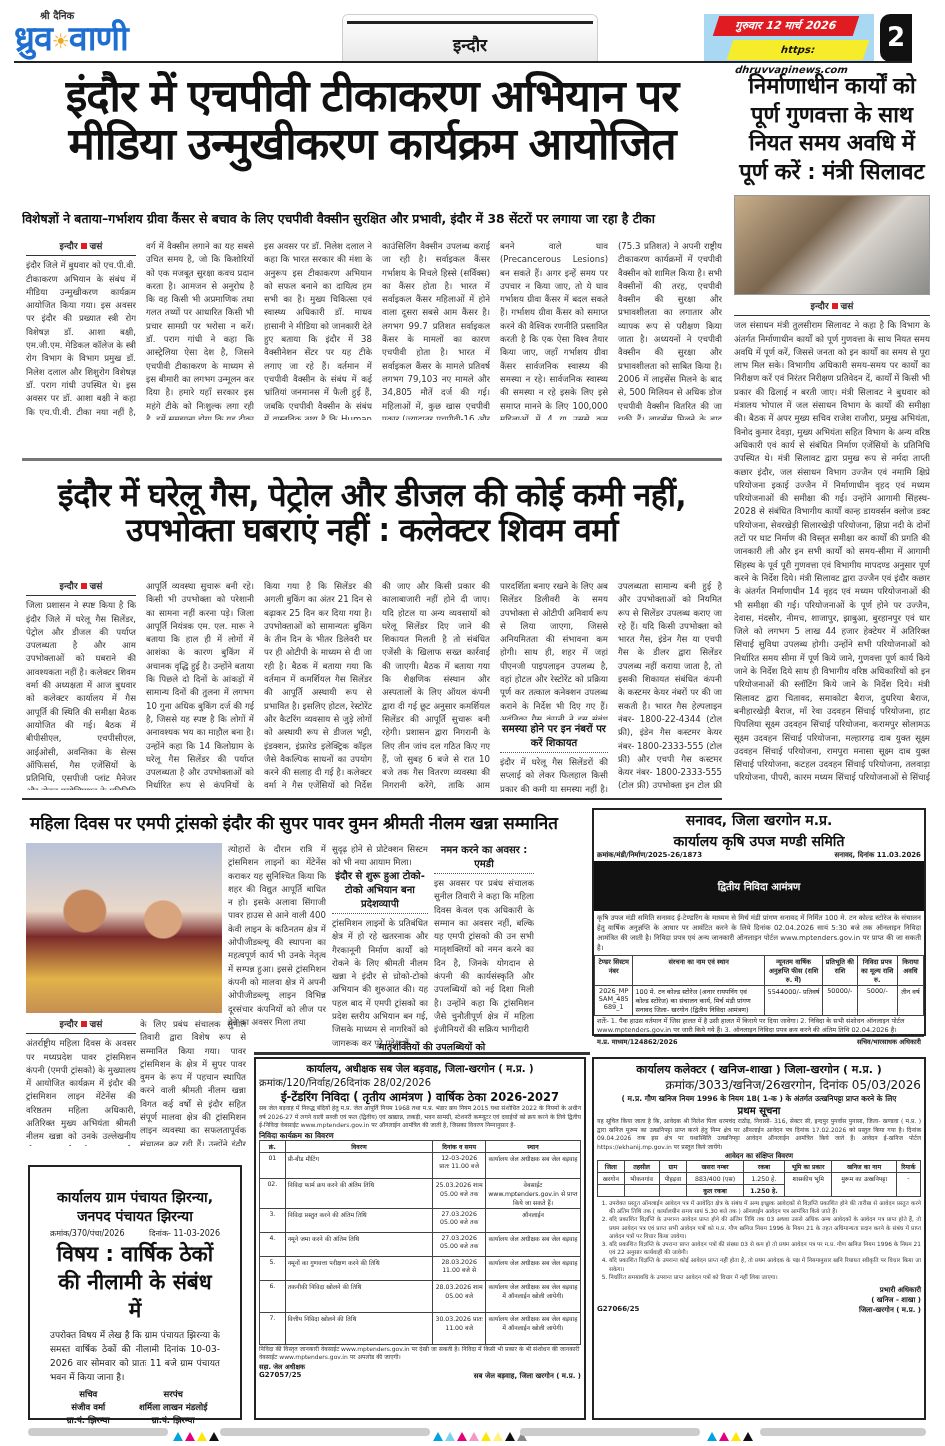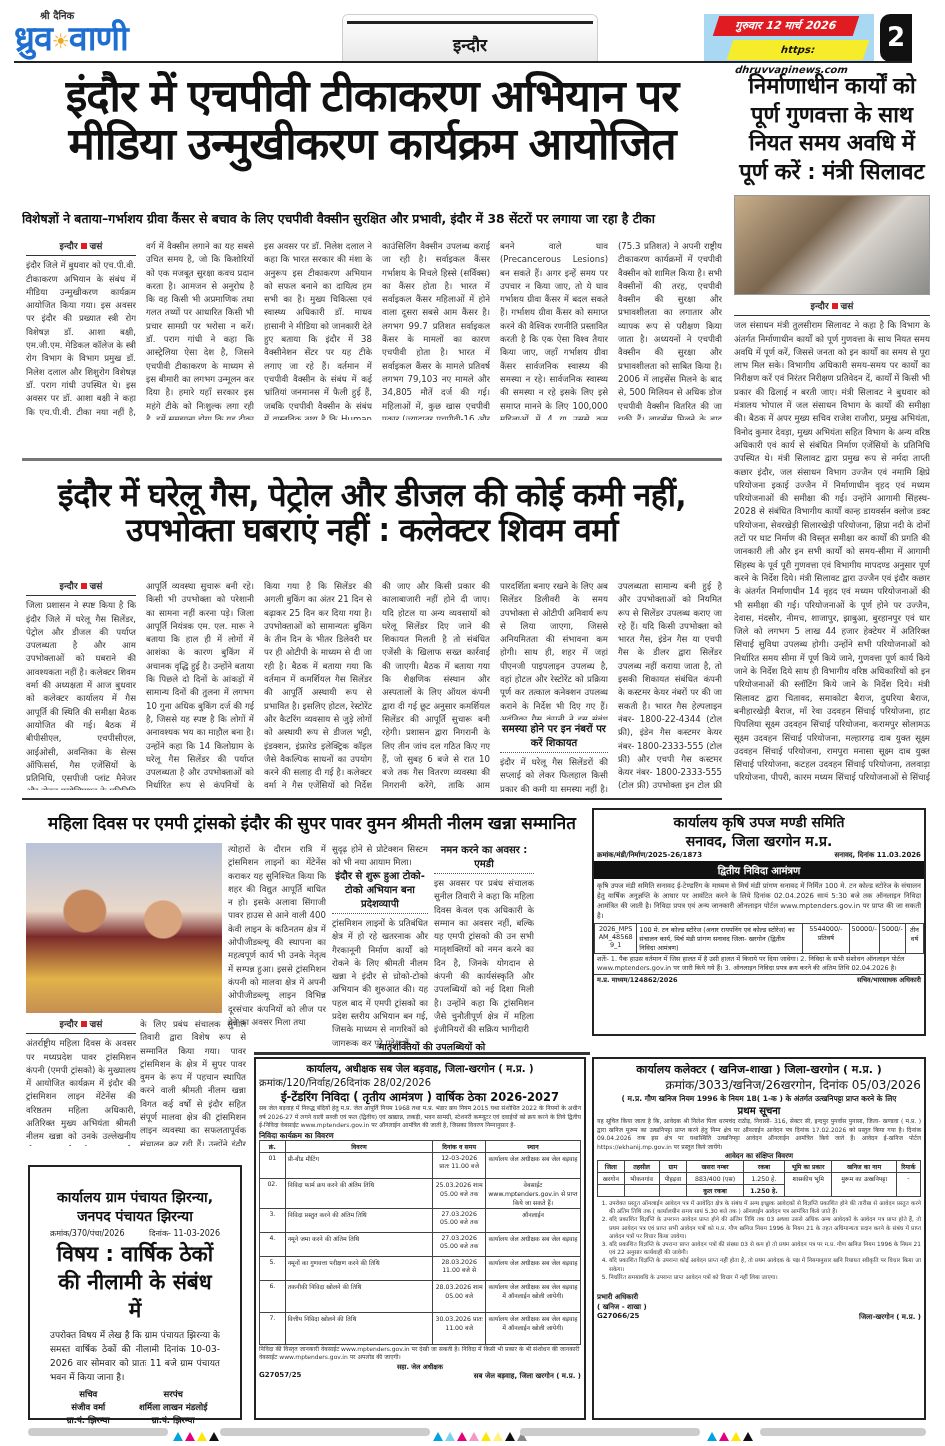--- a/index.html
+++ b/index.html
@@ -92,50 +92,58 @@
 <div class="abs col" style="left:382px;top:580px;width:108px;height:210px">की जाए और किसी प्रकार की कालाबाजारी नहीं होने दी जाए। यदि होटल या अन्य व्यवसायों को घरेलू सिलेंडर दिए जाने की शिकायत मिलती है तो संबंधित एजेंसी के खिलाफ सख्त कार्रवाई की जाएगी। बैठक में बताया गया कि शैक्षणिक संस्थान और अस्पतालों के लिए ऑयल कंपनी द्वारा दी गई छूट अनुसार कमर्शियल सिलेंडर की आपूर्ति सुचारू बनी रहेगी। प्रशासन द्वारा निगरानी के लिए तीन जांच दल गठित किए गए हैं, जो सुबह 6 बजे से रात 10 बजे तक गैस वितरण व्यवस्था की निगरानी करेंगे, ताकि आम उपभोक्ताओं को किसी प्रकार की परेशानी न हो। उन्होंने बताया कि गैस वितरण में</div>
 <div class="abs col" style="left:500px;top:580px;width:108px;height:140px">पारदर्शिता बनाए रखने के लिए अब सिलेंडर डिलीवरी के समय उपभोक्ता से ओटीपी अनिवार्य रूप से लिया जाएगा, जिससे अनियमितता की संभावना कम होगी। साथ ही, शहर में जहां पीएनजी पाइपलाइन उपलब्ध है, वहां होटल और रेस्टोरेंट को प्रक्रिया पूर्ण कर तत्काल कनेक्शन उपलब्ध कराने के निर्देश भी दिए गए हैं। अवंतिका गैस कंपनी ने इस संबंध में त्वरित व्यवस्था करने का आश्वासन दिया है।</div>
 <div class="abs" style="left:500px;top:722px;width:108px;height:70px">
   <div class="subhead">समस्या होने पर इन नंबरों पर करें शिकायत</div>
   <div class="col" style="height:40px">इंदौर में घरेलू गैस सिलेंडरों की सप्लाई को लेकर फिलहाल किसी प्रकार की कमी या समस्या नहीं है। प्रशासन के अनुसार शहर में गैस की</div>
 </div>
 <div class="abs col" style="left:618px;top:580px;width:104px;height:210px">उपलब्धता सामान्य बनी हुई है और उपभोक्ताओं को नियमित रूप से सिलेंडर उपलब्ध कराए जा रहे हैं। यदि किसी उपभोक्ता को भारत गैस, इंडेन गैस या एचपी गैस के डीलर द्वारा सिलेंडर उपलब्ध नहीं कराया जाता है, तो इसकी शिकायत संबंधित कंपनी के कस्टमर केयर नंबरों पर की जा सकती है। भारत गैस हेल्पलाइन नंबर- 1800-22-4344 (टोल फ्री), इंडेन गैस कस्टमर केयर नंबर- 1800-2333-555 (टोल फ्री) और एचपी गैस कस्टमर केयर नंबर- 1800-2333-555 (टोल फ्री) उपभोक्ता इन टोल फ्री नंबरों पर कॉल कर अपनी शिकायत दर्ज करा सकते हैं, जिस पर संबंधित कंपनी द्वारा आवश्यक कार्रवाई की जाएगी।</div>
 
 <div class="abs hr" style="left:22px;top:798px;width:700px;height:2px;background:#333"></div>
 
-<div class="abs h1" style="left:20px;top:814px;width:556px;font-size:17px;text-align:right">महिला दिवस पर एमपी ट्रांसको इंदौर की सुपर पावर वुमन श्रीमती नीलम खन्ना सम्मानित</div>
+<div class="abs h1" style="left:30px;top:814px;width:556px;font-size:17px;text-align:left">महिला दिवस पर एमपी ट्रांसको इंदौर की सुपर पावर वुमन श्रीमती नीलम खन्ना सम्मानित</div>
 <div class="abs photo2" style="left:26px;top:843px;width:196px;height:170px"></div>
 <div class="abs col" style="left:26px;top:1018px;width:110px;height:128px">
   <div class="byline"><span>इन्दौर</span><span class="sq"></span><span>ज्रसं</span></div>
   <span>अंतर्राष्ट्रीय महिला दिवस के अवसर पर मध्यप्रदेश पावर ट्रांसमिशन कंपनी (एमपी ट्रांसको) के मुख्यालय में आयोजित कार्यक्रम में इंदौर की ट्रांसमिशन लाइन मेंटेनेंस की वरिष्ठतम महिला अधिकारी, अतिरिक्त मुख्य अभियंता श्रीमती नीलम खन्ना को उनके उल्लेखनीय योगदान, समर्पण और उत्कृष्ट कार्य</span>
 </div>
 <div class="abs col" style="left:140px;top:1018px;width:106px;height:128px">के लिए प्रबंध संचालक सुनील तिवारी द्वारा विशेष रूप से सम्मानित किया गया। पावर ट्रांसमिशन के क्षेत्र में सुपर पावर वुमन के रूप में पहचान स्थापित करने वाली श्रीमती नीलम खन्ना विगत कई वर्षों से इंदौर सहित संपूर्ण मालवा क्षेत्र की ट्रांसमिशन लाइन व्यवस्था का सफलतापूर्वक संचालन कर रही हैं। उन्होंने इंदौर में परंपरा से हटकर</div>
 <div class="abs col" style="left:228px;top:843px;width:98px;height:195px">त्योहारों के दौरान रात्रि में ट्रांसमिशन लाइनों का मेंटेनेंस कराकर यह सुनिश्चित किया कि शहर की विद्युत आपूर्ति बाधित न हो। इसके अलावा सिंगाजी पावर हाउस से आने वाली 400 केवी लाइन के कठिनतम क्षेत्र में ओपीजीडब्ल्यू की स्थापना का महत्वपूर्ण कार्य भी उनके नेतृत्व में सम्पन्न हुआ। इससे ट्रांसमिशन कंपनी को मालवा क्षेत्र में अपनी ओपीजीडब्ल्यू लाइन विभिन्न दूरसंचार कंपनियों को लीज पर देने का अवसर मिला तथा</div>
 <div class="abs" style="left:332px;top:843px;width:96px;height:195px">
   <div class="col" style="height:26px">सुदृढ़ होने से प्रोटेक्शन सिस्टम को भी नया आयाम मिला।</div>
   <div class="subhead">इंदौर से शुरू हुआ टोको-टोको अभियान बना प्रदेशव्यापी</div>
   <div class="col" style="height:135px">ट्रांसमिशन लाइनों के प्रतिबंधित क्षेत्र में हो रहे खतरनाक और गैरकानूनी निर्माण कार्यों को रोकने के लिए श्रीमती नीलम खन्ना ने इंदौर से च्रोको-टोको अभियान की शुरुआत की। यह पहल बाद में एमपी ट्रांसको का प्रदेश स्तरीय अभियान बन गई, जिसके माध्यम से नागरिकों को जागरूक कर पूरे प्रदेश में</div>
 </div>
 <div class="abs" style="left:434px;top:843px;width:100px;height:195px">
   <div class="subhead">नमन करने का अवसर : एमडी</div>
   <div class="col" style="height:160px">इस अवसर पर प्रबंध संचालक सुनील तिवारी ने कहा कि महिला दिवस केवल एक अधिकारी के सम्मान का अवसर नहीं, बल्कि यह एमपी ट्रांसको की उन सभी मातृशक्तियों को नमन करने का दिन है, जिनके योगदान से कंपनी की कार्यसंस्कृति और उपलब्धियों को नई दिशा मिली है। उन्होंने कहा कि ट्रांसमिशन जैसे चुनौतीपूर्ण क्षेत्र में महिला इंजीनियरों की सक्रिय भागीदारी</div>
 </div>
 <div class="abs" style="left:332px;top:1040px;width:200px;font-size:9.5px;font-weight:bold;text-align:center">मातृशक्तियों की उपलब्धियों को</div>
 
 <div class="abs box" style="left:592px;top:808px;width:334px;height:228px">
+  <div class="ad-title" style="font-size:14px">सनावद, जिला खरगोन म.प्र.</div>
   <div class="ad-title" style="font-size:14px;margin-top:2px">कार्यालय कृषि उपज मण्डी समिति</div>
-  <div class="ad-title" style="font-size:14px">सनावद, जिला खरगोन म.प्र.</div>
   <div style="display:flex;justify-content:space-between;font-size:7px;font-weight:bold;padding:0 3px">
     <span>क्रमांक/मंडी/निर्माण/2025-26/1873</span>
       <span>सनावद, दिनांक 11.03.2026</span>
   </div>
-  <div class="blackbar" style="font-size:10px;padding:2px 0;margin:2px 0">द्वितीय निविदा आमंत्रण</div>
+  <div class="blackbar" style="font-size:10px;padding:18px 0;margin:2px 0">द्वितीय निविदा आमंत्रण</div>
   <div class="small" style="font-size:7px;line-height:10px;padding:0 3px;text-align:justify">कृषि उपज मंडी समिति सनावद ई-टेण्डरिंग के माध्यम से मिर्च मंडी प्रांगण सनावद में निर्मित 100 मे. टन कोल्ड स्टोरेज के संचालन हेतु वार्षिक अनुज्ञप्ति के आधार पर आवंटित करने के लिये दिनांक 02.04.2026 सायं 5:30 बजे तक ऑनलाइन निविदा आमंत्रित की जाती है। निविदा प्रपत्र एवं अन्य जानकारी ऑनलाइन पोर्टल www.mptenders.gov.in पर प्राप्त की जा सकती है।</div>
   <table class="tbl" style="font-size:6.5px;margin-top:2px">
     <tbody>
+        <tr>
+      <th>टेण्डर सिस्टम नंबर</th>
+          <th style="width:40%">संरचना का नाम एवं स्थान</th>
+          <th>न्यूनतम वार्षिक अनुज्ञप्ति फीस (राशि रु. में)</th>
+          <th>प्रतिभूति की राशि</th>
+          <th>निविदा प्रपत्र का मूल्य राशि रु.</th>
+          <th>किराया अवधि</th>
+    </tr>
     <tr>
       <td style="word-break:break-all">2026_MPSAM_485689_1</td>
           <td class="l">100 मे. टन कोल्ड स्टोरेज (अनार रायपनिंग एवं कोल्ड स्टोरेज) का संचालन कार्य, मिर्च मंडी प्रांगण सनावद जिला- खरगोन (द्वितीय निविदा आमंत्रण)</td>
           <td>5544000/- प्रतिवर्ष</td>
           <td>50000/-</td>
           <td>5000/-</td>
           <td>तीन वर्ष</td>
     </tr>
   </tbody>
     </table>
@@ -225,21 +233,21 @@
         </tr>
     <tr style="height:32px">
           <td>7.</td>
           <td class="l">वित्तीय निविदा खोलने की तिथि</td>
           <td>30.03.2026 प्रातः 11.00 बजे</td>
           <td>कार्यालय जेल अधीक्षक सब जेल बड़वाह में ऑनलाईन खोली जायेगी।</td>
         </tr>
   </tbody>
     </table>
   <div class="small" style="font-size:6px;line-height:8.5px">निविदा की विस्तृत जानकारी वेबसाईट www.mptenders.gov.in पर देखी जा सकती है। निविदा में किसी भी प्रकार के भी संशोधन की जानकारी वेबसाईट www.mptenders.gov.in पर अपलोड की जाएगी।</div>
-  <div style="text-align:center;font-size:6.5px;font-weight:bold">
+  <div style="text-align:left;font-size:6.5px;font-weight:bold">
       <div>सहा. जेल अधीक्षक</div>
     </div>
   <div style="display:flex;justify-content:space-between;font-size:7px;font-weight:bold">
     <span>G27057/25</span>
       <span>सब जेल बड़वाह, जिला खरगोन ( म.प्र. )</span>
   </div>
 </div>
 
 <div class="abs box" style="left:592px;top:1057px;width:334px;height:363px;padding:2px 3px">
   <div class="ad-title" style="font-size:11px">कार्यालय कलेक्टर ( खनिज-शाखा ) जिला-खरगोन ( म.प्र. )</div>
@@ -282,21 +290,21 @@
         </tr>
   </tbody>
     </table>
   <ol class="small" style="font-size:5.8px;line-height:8.2px;padding-left:12px;margin-top:2px;text-align:justify">
     <li>उपरोक्त प्रस्तुत ऑनलाईन आवेदन पत्र में आवेदित क्षेत्र के संबंध में अन्य इच्छुक आवेदकों से विज्ञप्ति प्रकाशित होने की तारीख से आवेदन प्रस्तुत करने की अंतिम तिथि तक ( कार्यालयीन समय सायं 5.30 बजे तक ) ऑनलाईन आवेदन पत्र आमंत्रित किये जाते हैं।</li>
     <li>यदि प्रकाशित विज्ञप्ति के उपरान्त आवेदन प्राप्त होने की अंतिम तिथि तक 03 अथवा उससे अधिक अन्य आवेदकों के आवेदन पत्र प्राप्त होते हैं, तो प्रथम आवेदन पत्र एवं प्राप्त सभी आवेदन पत्रों को म.प्र. गौण खनिज नियम 1996 के नियम 21 के तहत अधिमान्यता प्रदान करने के संबंध में प्राप्त आवेदन पत्रों पर विचार किया जावेगा।</li>
     <li>यदि प्रकाशित विज्ञप्ति के उपरान्त प्राप्त आवेदन पत्रों की संख्या 03 से कम हो तो प्रथम आवेदन पत्र पर म.प्र. गौण खनिज नियम 1996 के नियम 21 एवं 22 अनुसार कार्यवाही की जावेगी।</li>
     <li>यदि प्रकाशित विज्ञप्ति के उपरान्त कोई आवेदन प्राप्त नहीं होता है, तो प्रथम आवेदक के पक्ष में नियमानुसार खनि रियायत स्वीकृति पर विचार किया जा सकेगा।</li>
     <li>निर्धारित समयावधि के उपरान्त प्राप्त आवेदन पत्रों को विचार में नहीं लिया जाएगा।</li>
   </ol>
-  <div style="font-size:7px;font-weight:bold;line-height:10px;margin-top:11px">
+  <div style="text-align:right;font-size:7px;font-weight:bold;line-height:10px;margin-top:4px">
     <div>प्रभारी अधिकारी</div>
       <div>( खनिज - शाखा )</div>
   </div>
   <div style="display:flex;justify-content:space-between;font-size:7px;font-weight:bold">
     <span>G27066/25</span>
       <span>जिला-खरगोन ( म.प्र. )</span>
   </div>
 </div>
 
 <div class="abs regbar" style="left:28px;top:1428px;width:140px"></div>

